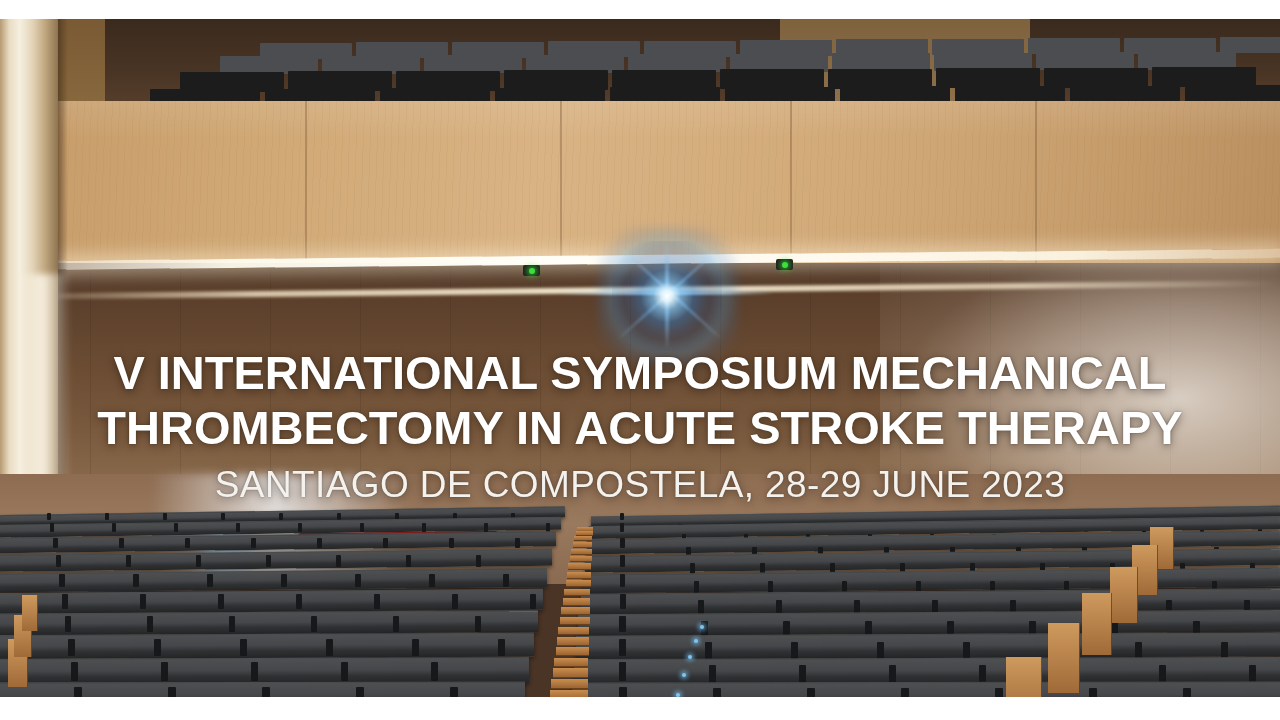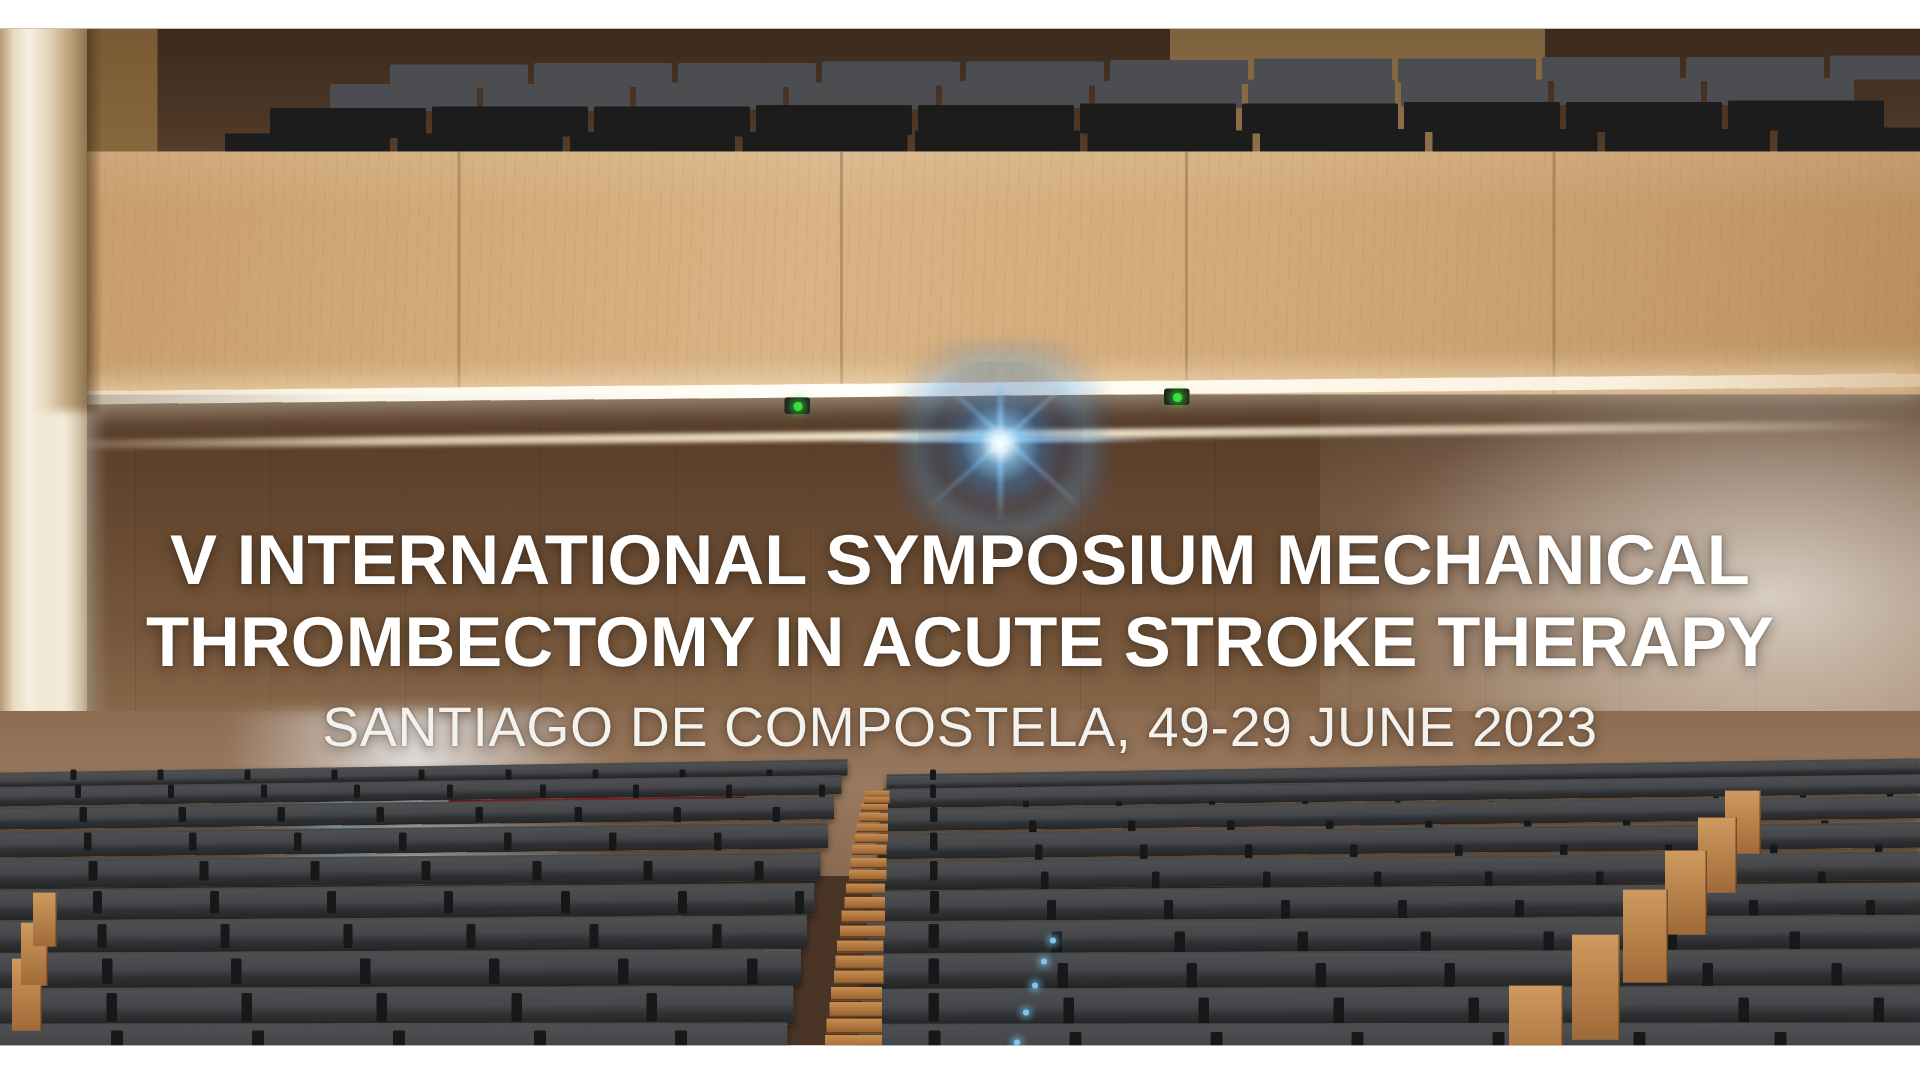--- a/index.html
+++ b/index.html
@@ -627,19 +627,19 @@
         <div class="dot" style="left: 694px; top: 120px;"></div>
         <div class="dot" style="left: 688px; top: 136px;"></div>
         <div class="dot" style="left: 682px; top: 154px;"></div>
         <div class="dot" style="left: 676px; top: 174px;"></div>
       </div>
   </div>
 
   <div class="titleblock">
     <div class="t-line t-sub2">THROMBECTOMY IN ACUTE STROKE THERAPY</div>
     <div class="t-line t-sub1">V INTERNATIONAL SYMPOSIUM MECHANICAL</div>
-    <div class="t-line t-date">SANTIAGO DE COMPOSTELA, 49-29 JUNE 2023</div>
+    <div class="t-line t-date">SANTIAGO DE COMPOSTELA, 28-29 JUNE 2023</div>
   </div>
 
   <div class="bar-top"></div>
   <div class="bar-bottom"></div>
 
 </div>
 
 </body></html>

